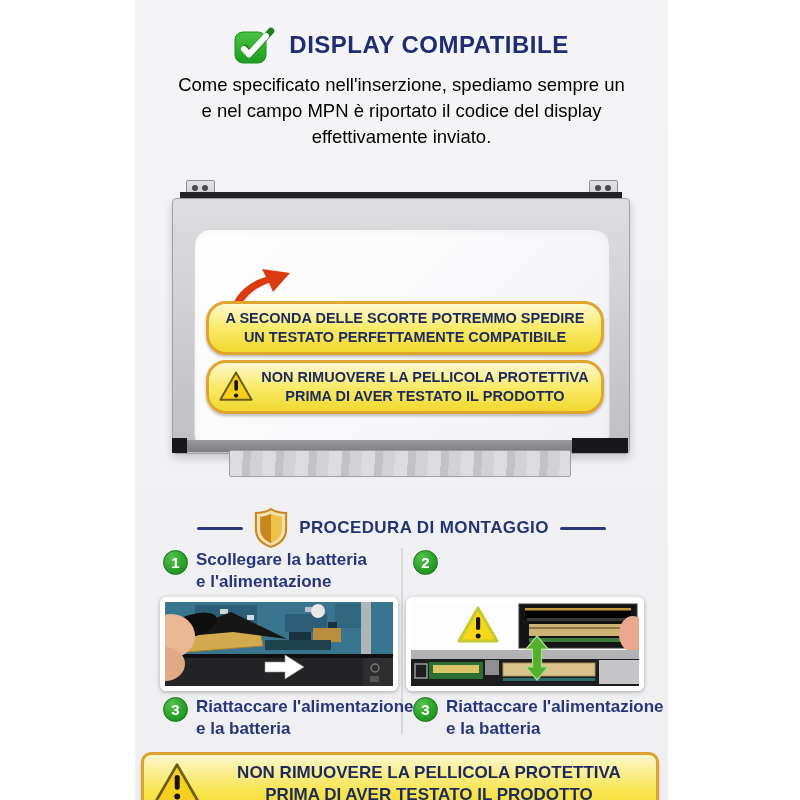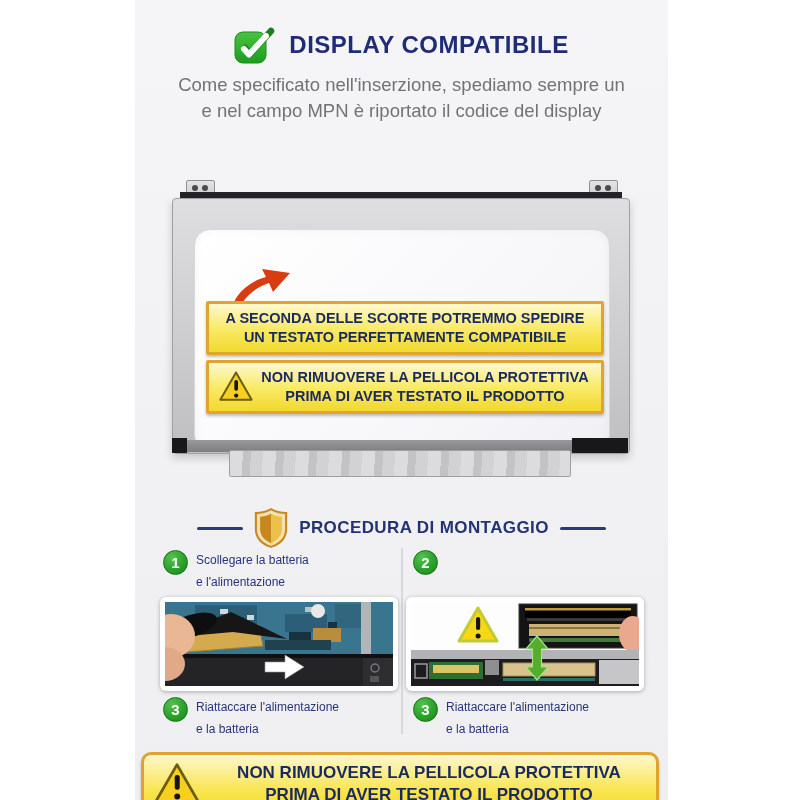--- a/index.html
+++ b/index.html
@@ -7,39 +7,39 @@
   .canvas{position:relative;width:800px;height:800px;background:#ffffff;overflow:hidden;}
   .content-bg{position:absolute;left:135px;top:0;width:533px;height:800px;
     background:linear-gradient(180deg,#f5f4f6 0%,#f1f0f3 55%,#efeef1 100%);}
 
   
   .header{position:absolute;left:135px;top:26px;width:533px;display:flex;align-items:center;justify-content:center;gap:13px;}
   .page-title{font-size:24px;font-weight:bold;color:#1e2d74;letter-spacing:.5px;}
 
   
   .intro{position:absolute;left:140px;top:72px;width:523px;text-align:center;
-    font-size:18.5px;line-height:26px;color:#737373;}
+    font-size:18.5px;line-height:26px;color:#000000;}
   .intro span{display:block;}
 
   
   .panel{position:absolute;left:172px;top:180px;width:458px;height:296px;}
   .bracket{position:absolute;top:0;width:27px;height:22px;border:1px solid #909094;border-radius:2px;
     background:linear-gradient(180deg,#e4e4e6,#c4c4c6);}
   .bracket .hole{position:absolute;top:4px;width:6px;height:6px;border-radius:50%;background:#4a4a4e;}
   .bracket .hole.h1{left:5px;} .bracket .hole.h2{left:15px;}
   .bracket-l{left:14px;} .bracket-r{left:417px;}
   .top-strip{position:absolute;left:8px;top:12px;width:442px;height:8px;background:#242428;}
   .panel-body{position:absolute;left:0;top:18px;width:456px;height:254px;border:1px solid #a0a0a3;border-radius:4px;
     background:linear-gradient(180deg,#dedee0 0%,#cbcbcd 60%,#bfbfc1 100%);
     box-shadow:0 4px 9px rgba(0,0,0,.18);}
   .panel-screen{position:absolute;left:21px;top:30px;width:414px;height:220px;border:1px solid #d8d8db;border-radius:16px;
     background:linear-gradient(135deg,#ffffff 0%,#f6f6f9 70%,#f0f0f4 100%);
     box-shadow:inset 0 0 8px rgba(0,0,0,.05);}
   .red-arrow{position:absolute;left:50px;top:88px;}
-  .yellow-banner{position:absolute;left:34px;width:384px;border:3px solid #e0a42f;border-radius:2px;
+  .yellow-banner{position:absolute;left:34px;width:384px;border:3px solid #e0a42f;border-radius:20px;
     background:linear-gradient(180deg,#fdf8cf 0%,#f9ea6a 50%,#f1d92e 100%);
     box-shadow:0 2px 3px rgba(0,0,0,.25);
     color:#1b2a5e;font-weight:bold;font-size:14.5px;line-height:18.5px;text-align:center;}
   .banner-stock{top:121px;padding:5px 4px 6px 4px;}
   .banner-film{top:180px;padding:5px 6px 6px 2px;display:flex;align-items:center;}
   .banner-film .w-icon{flex:0 0 38px;margin-left:6px;}
   .banner-film .b-text{flex:1;}
   .bottom-bar{position:absolute;left:1px;top:260px;width:454px;height:12px;
     background:linear-gradient(180deg,#98989a,#7e7e80);}
   .end-cap{position:absolute;top:258px;height:15px;background:#18181a;}
@@ -52,21 +52,21 @@
     display:flex;align-items:center;justify-content:center;gap:11px;}
   .proc-line{width:46px;height:3px;background:#2c3a7a;border-radius:2px;}
   .proc-title{font-size:17px;font-weight:bold;color:#233373;letter-spacing:.4px;}
 
   
   .step{position:absolute;display:flex;gap:8px;}
   .num-badge{flex:0 0 23px;width:23px;height:23px;border-radius:50%;margin-top:1px;
     background:radial-gradient(circle at 35% 28%,#55c24f 0%,#2ba12b 55%,#1b841b 100%);
     border:1px solid #157315;color:#fff;font-size:15px;font-weight:bold;
     display:flex;align-items:center;justify-content:center;}
-  .step-text{font-size:12px;line-height:22px;font-weight:normal;color:#27357a;}
+  .step-text{font-size:17px;line-height:22px;font-weight:bold;color:#27357a;}
   .step-text span{display:block;}
   .step-1{left:163px;top:549px;} .step-2{left:413px;top:549px;}
   .step-3a{left:163px;top:696px;} .step-3b{left:413px;top:696px;}
   .col-divider{position:absolute;left:401px;top:548px;width:2px;height:186px;background:#d8d7db;}
 
   .photo{position:absolute;top:597px;width:238px;height:94px;background:#fff;border-radius:6px;
     box-shadow:0 1px 4px rgba(0,0,0,.3);box-sizing:border-box;padding:5px;}
   .photo-left{left:160px;} .photo-right{left:406px;}
   .photo svg{display:block;}
 
@@ -96,20 +96,21 @@
       <rect x="1" y="6" width="31" height="31" rx="8" fill="url(#gGreen)" stroke="#18911c" stroke-width="1"></rect>
       <path d="M11,22 L16,28 L37,5" fill="none" stroke="#1b7d1b" stroke-width="6.5" stroke-linecap="round" stroke-linejoin="round"></path>
       <path d="M10,23 L15,28.5 L32,10" fill="none" stroke="#ffffff" stroke-width="6" stroke-linecap="round" stroke-linejoin="round"></path>
     </svg>
     <div class="page-title">DISPLAY COMPATIBILE</div>
   </div>
 
   <div class="intro">
     <span>Come specificato nell'inserzione, spediamo sempre un</span>
     <span>e nel campo MPN è riportato il codice del display</span>
+    <span>effettivamente inviato.</span>
   </div>
 
   <div class="panel">
     <div class="bracket bracket-l">
       <span class="hole h1"></span>
       <span class="hole h2"></span>
     </div>
     <div class="bracket bracket-r">
       <span class="hole h1"></span>
       <span class="hole h2"></span>

